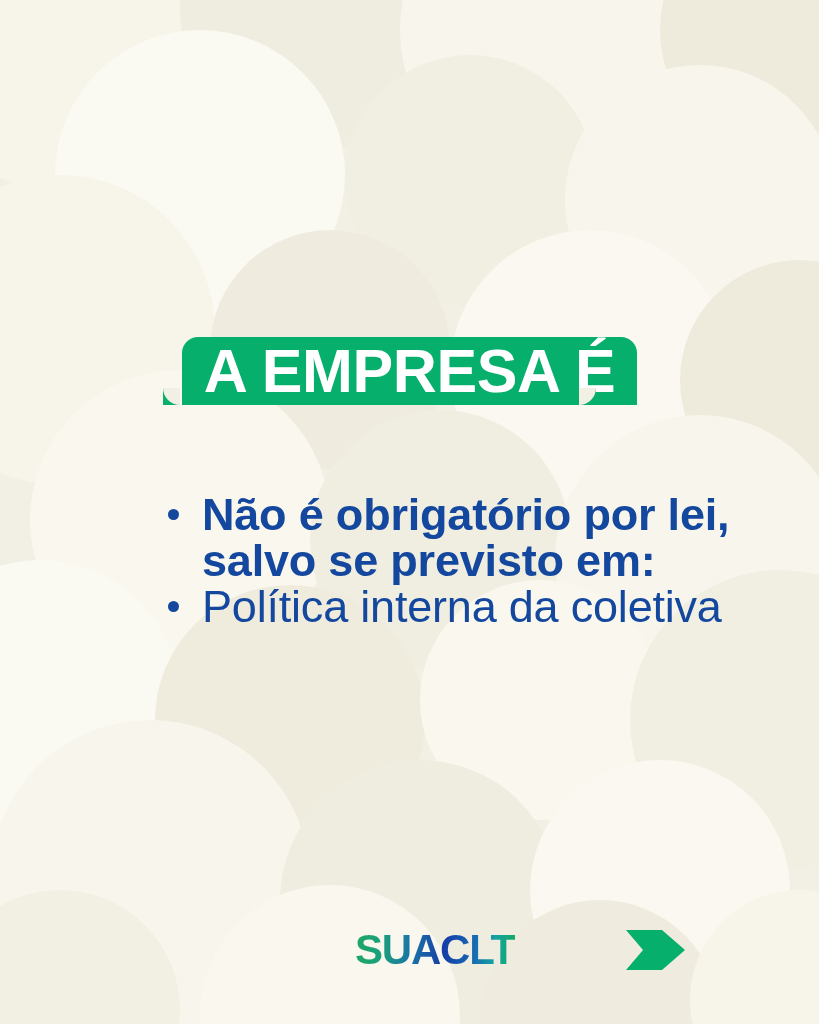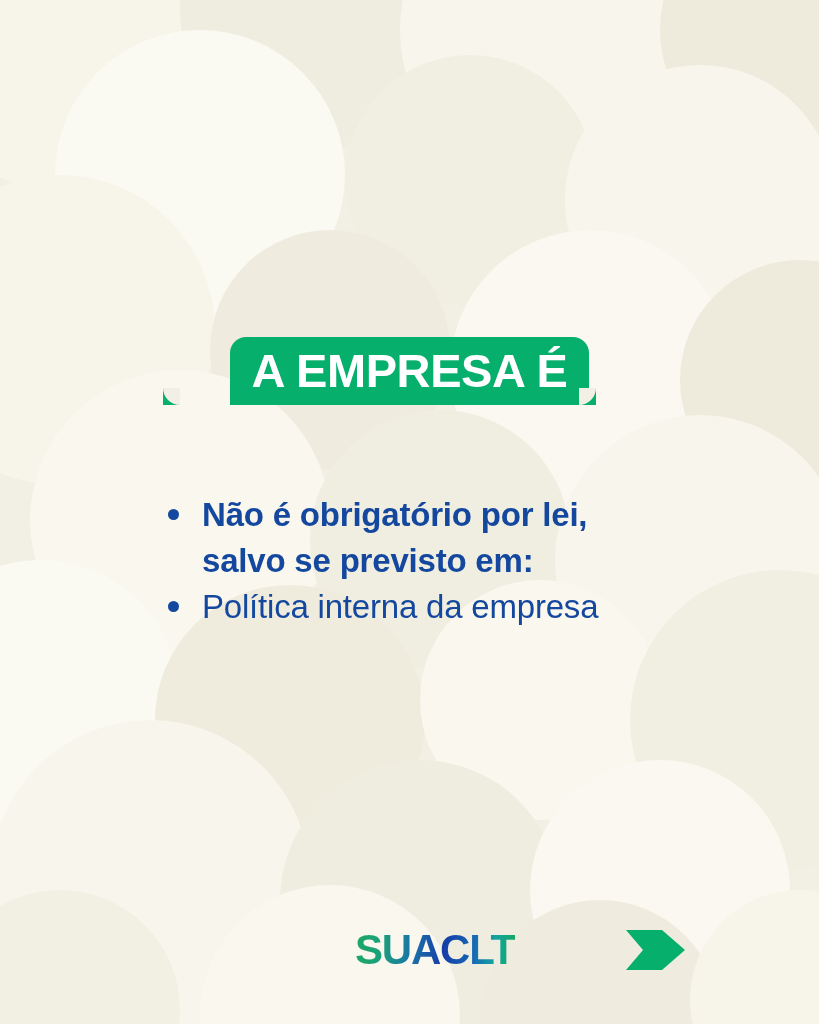--- a/index.html
+++ b/index.html
@@ -45,21 +45,21 @@
     position: absolute;
     left: 0;
     top: 337px;
     width: 819px;
     text-align: center;
   }
 
   .title-line {
     display: inline-block;
     color: #FFFFFF;
-    font-size: 47px;
+    font-size: 61px;
     font-weight: bold;
     letter-spacing: -0.4px;
     line-height: 68px;
     padding: 0 22px;
     background-color: #07AF6D;
     white-space: nowrap;
   }
 
   .title-line-1 {
     border-radius: 16px 16px 0 0;
@@ -108,21 +108,21 @@
     width: 11px;
     height: 11px;
     border-radius: 50%;
     background: #14479E;
     margin-top: 17px;
     margin-right: 23px;
   }
 
   .bullet-text {
     flex: 1 1 auto;
-    font-size: 33px;
+    font-size: 45px;
     line-height: 46px;
     color: #14479E;
     letter-spacing: -0.2px;
   }
 
   .bullet-strong {
     font-weight: bold;
   }
 
   .bullet-sub {
@@ -222,21 +222,21 @@
         <span class="bullet-dot"></span>
         <span class="bullet-text">
           <span class="bullet-strong">Não é obrigatório por lei,</span>
           <span class="bullet-sub">salvo se previsto em:</span>
         </span>
       </div>
 
 
       <div class="bullet-row">
         <span class="bullet-dot"></span>
-        <span class="bullet-text">Política interna da empresa</span>
+        <span class="bullet-text">Política interna da coletiva</span>
       </div>
 
     </div>
 
     <div class="footer-logo"><span class="logo-sua">SUA</span><span class="logo-clt">CLT</span></div>
 
     <svg class="footer-arrow" viewBox="0 0 60 42" xmlns="http://www.w3.org/2000/svg">
       <path d="M0,1 L36,1 L59,21 L36,41 L0,41 L17,21 Z" fill="#07AF6D"></path>
     </svg>
 

